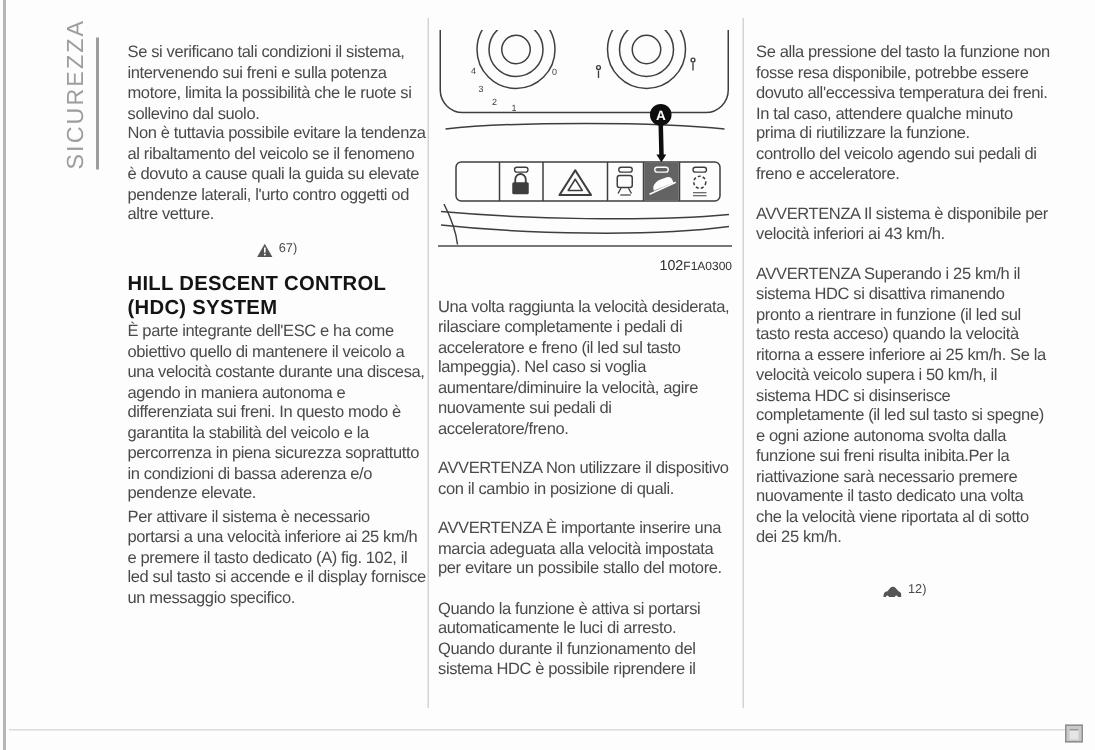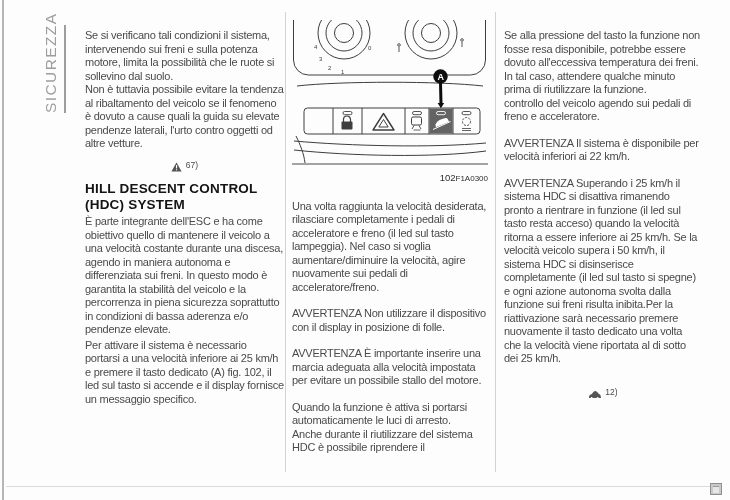--- a/index.html
+++ b/index.html
@@ -178,32 +178,32 @@
           <path d="M4,116 C8,124 12,134 13,143"></path>
         </g>
         <line x1="0" y1="144" x2="196" y2="144" stroke="#4a4a4a" stroke-width="1"></line>
       </svg>
       <div class="fig-labels">
         <span class="fig-num">102</span>
         <span class="fig-code">F1A0300</span>
       </div>
     </div>
     <p class="body-start">Una volta raggiunta la velocità desiderata, rilasciare completamente i pedali di acceleratore e freno (il led sul tasto lampeggia). Nel caso si voglia aumentare/diminuire la velocità, agire nuovamente sui pedali di acceleratore/freno.</p>
-    <p class="gap">AVVERTENZA Non utilizzare il dispositivo con il display in posizione di folle.</p>
+    <p class="gap">AVVERTENZA Non utilizzare il dispositivo con il cambio in posizione di quali.</p>
     <p class="gap">AVVERTENZA È importante inserire una marcia adeguata alla velocità impostata per evitare un possibile stallo del motore.</p>
     <p class="gap">Quando la funzione è attiva si portarsi automaticamente le luci di arresto.</p>
-    <p>Anche durante il riutilizzare del sistema HDC è possibile riprendere il</p>
+    <p>Quando durante il funzionamento del sistema HDC è possibile riprendere il</p>
   </div>
 
   <div class="sep sep2"></div>
 
   <div class="col col3">
     <p>Se alla pressione del tasto la funzione non fosse resa disponibile, potrebbe essere dovuto all'eccessiva temperatura dei freni. In tal caso, attendere qualche minuto prima di riutilizzare la funzione.</p>
     <p>controllo del veicolo agendo sui pedali di freno e acceleratore.</p>
-    <p class="gap">AVVERTENZA Il sistema è disponibile per velocità inferiori ai 22 km/h.</p>
+    <p class="gap">AVVERTENZA Il sistema è disponibile per velocità inferiori ai 43 km/h.</p>
     <p class="gap">AVVERTENZA Superando i 25 km/h il sistema HDC si disattiva rimanendo pronto a rientrare in funzione (il led sul tasto resta acceso) quando la velocità ritorna a essere inferiore ai 25 km/h. Se la velocità veicolo supera i 50 km/h, il sistema HDC si disinserisce completamente (il led sul tasto si spegne) e ogni azione autonoma svolta dalla funzione sui freni risulta inibita.Per la riattivazione sarà necessario premere nuovamente il tasto dedicato una volta che la velocità viene riportata al di sotto dei 25 km/h.</p>
     <div class="noterow n2">
       <svg width="13" height="9" viewBox="0 0 13 9">
         <path d="M1,8 q-0.3,-3.4 2.6,-3.8 l2,-2.4 q1.2,-1.2 3,-0.3 l2.4,2.6 q2.2,0.5 1.9,3.9 z" fill="#555"></path>
         <circle cx="3.6" cy="8" r="1" fill="#fdfdfd"></circle>
         <circle cx="9.6" cy="8" r="1" fill="#fdfdfd"></circle>
       </svg>
       <span>12)</span>
     </div>
   </div>

